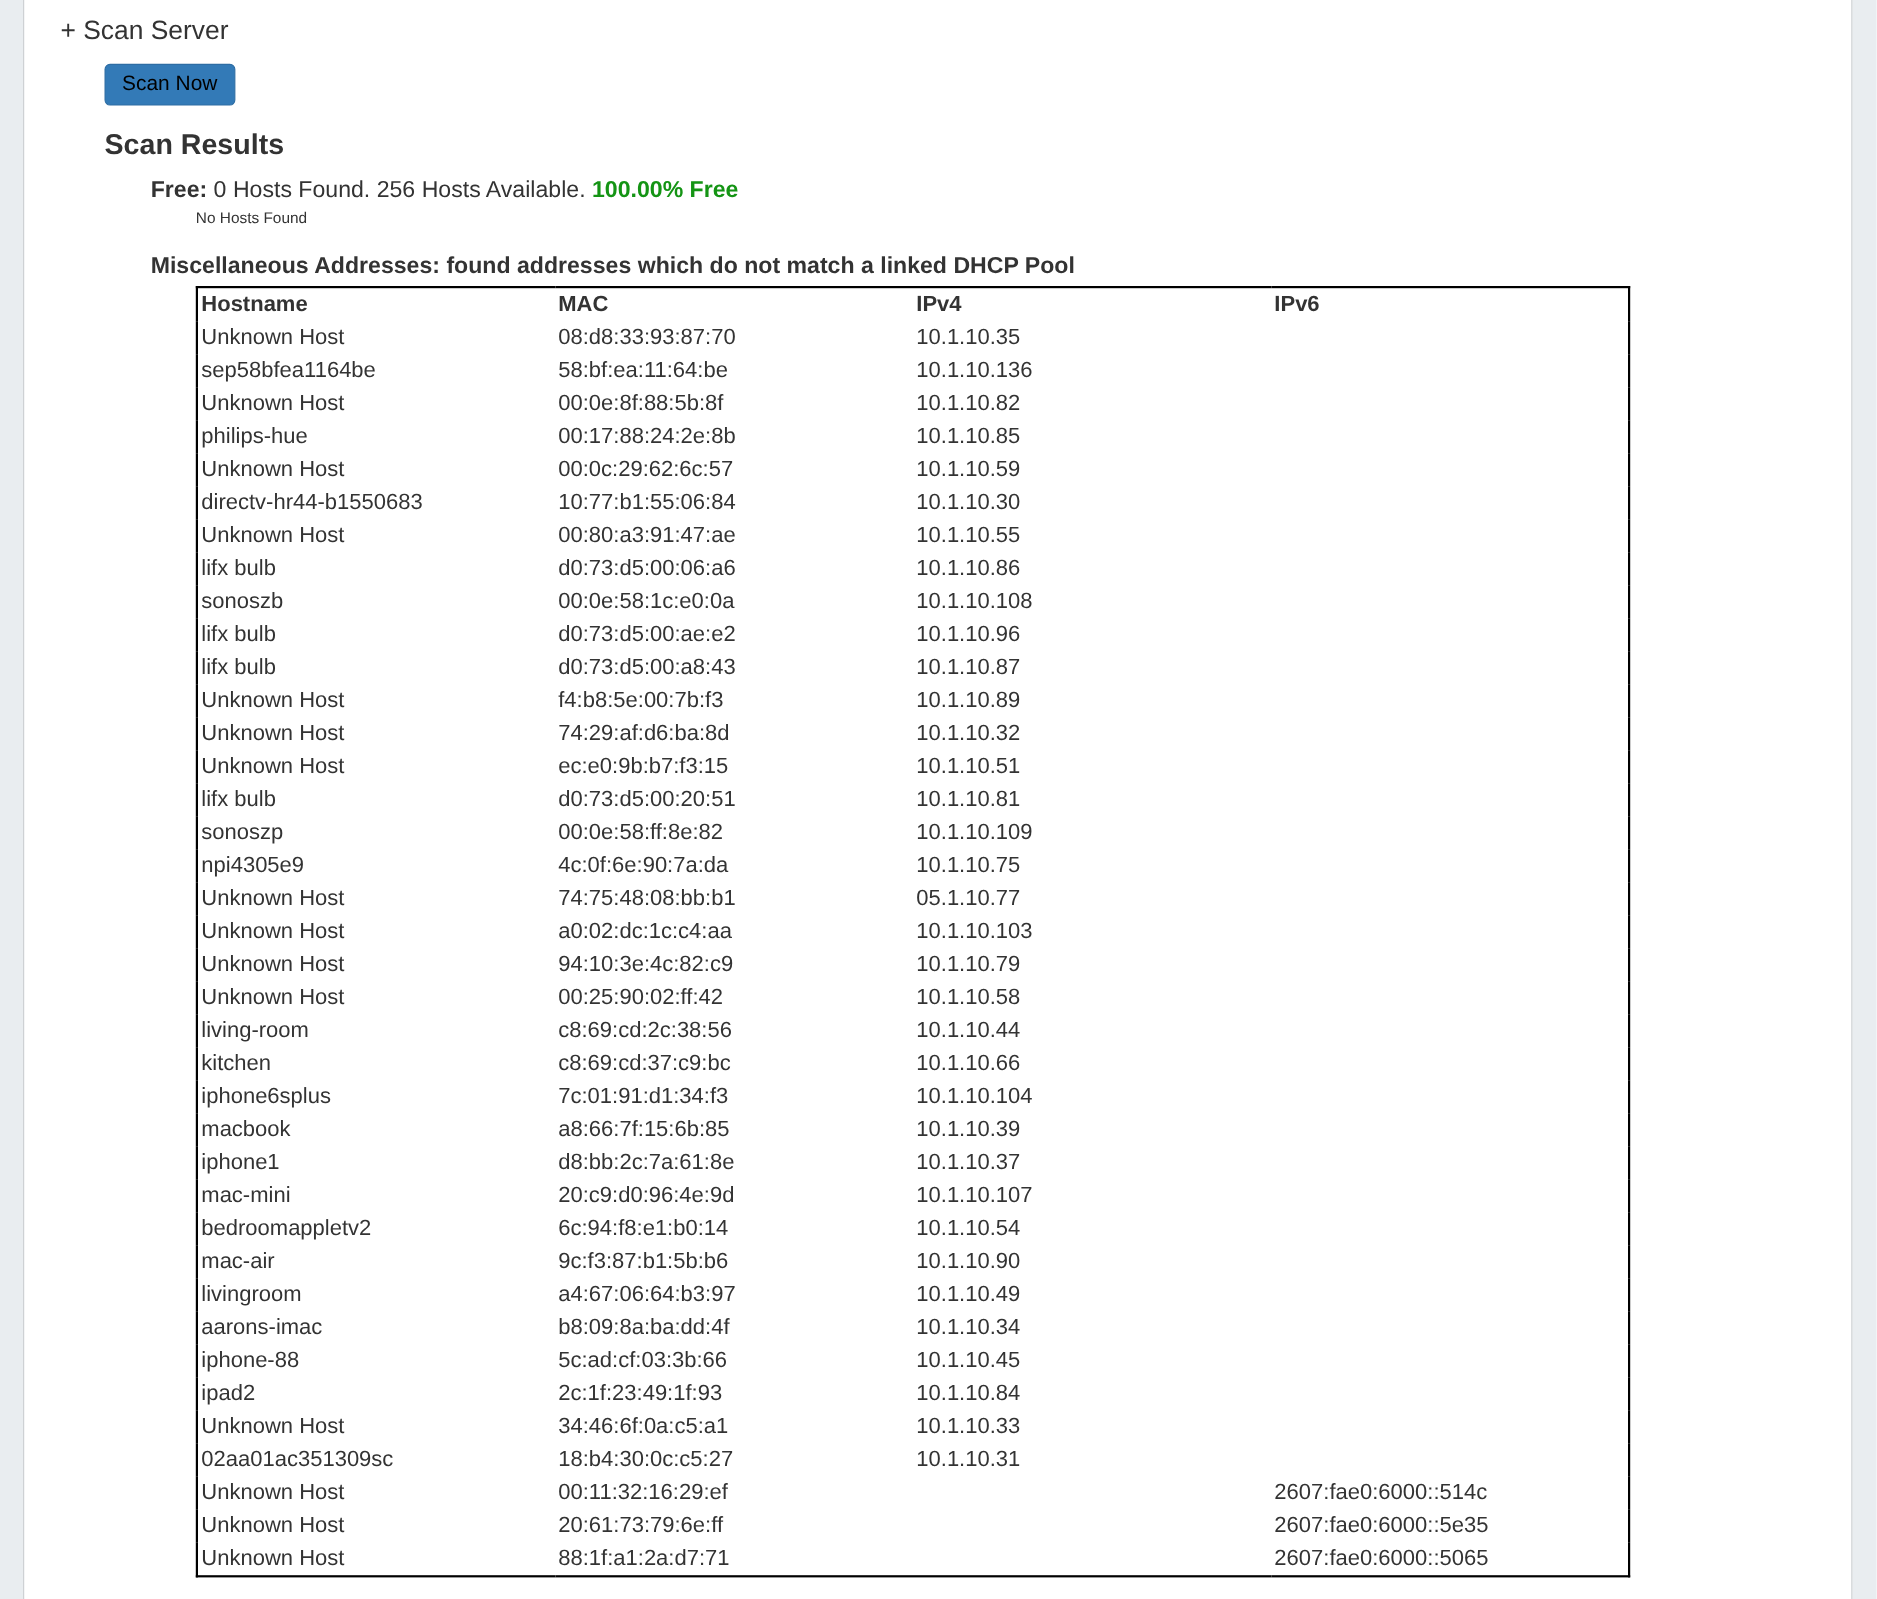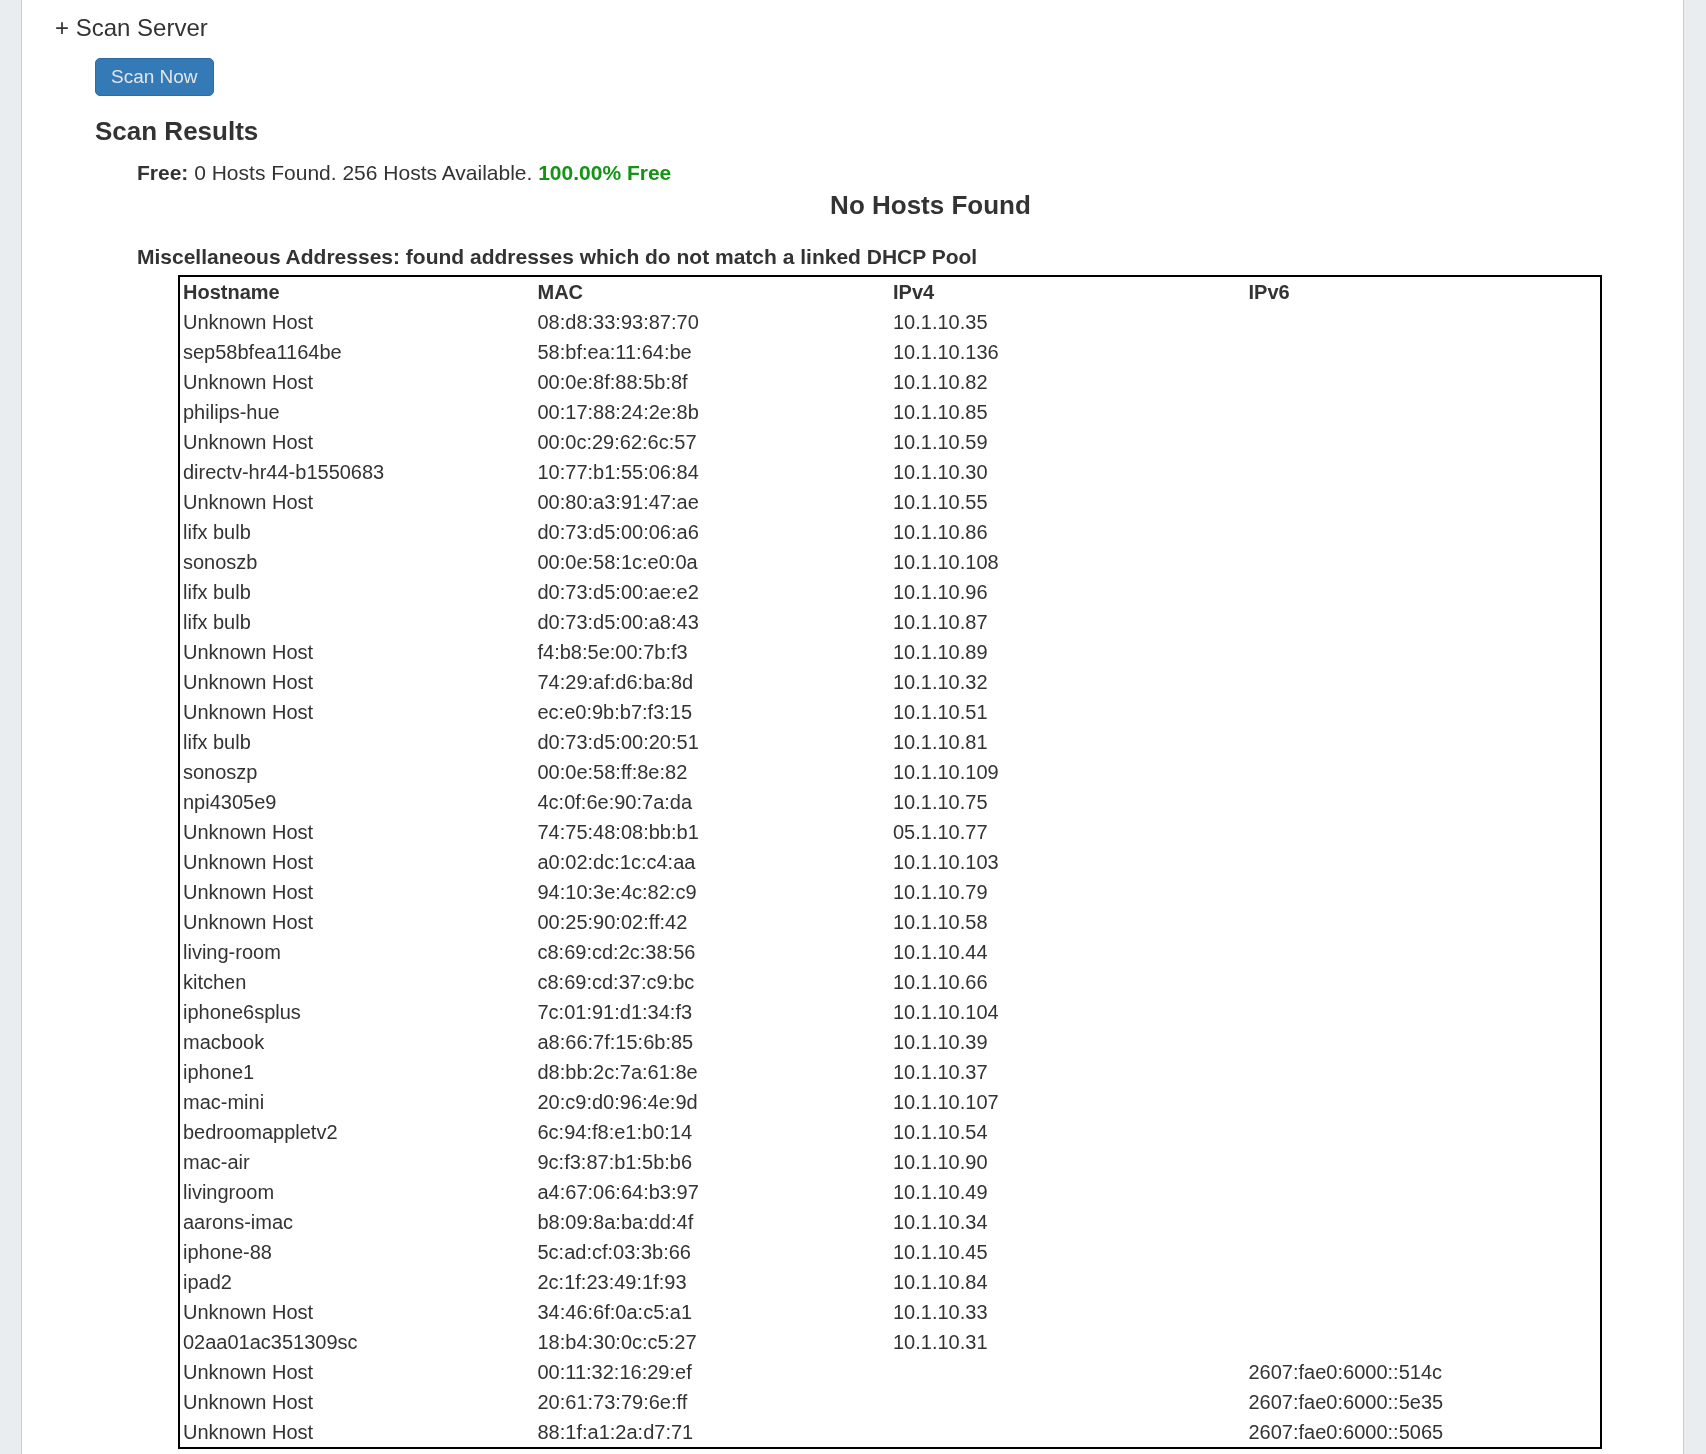--- a/index.html
+++ b/index.html
@@ -30,57 +30,56 @@
     font-weight:normal;
     margin-left:33px;
     margin-bottom:16px;
     cursor:pointer;
   }
   .scan-btn{
     display:inline-block;
     margin-left:73px;
     background:var(--accent);
     border:1px solid var(--accent-border);
-    color:#e5e5e5;
+    color:#000000;
     font-family:inherit;
     font-size:19px;
     padding:7px 15px;
     border-radius:5px;
     cursor:pointer;
   }
   .results-heading{
     font-size:26px;
     font-weight:bold;
     margin-left:73px;
     margin-top:20px;
   }
   .summary-line{
     font-size:21px;
     margin-left:115px;
     margin-top:14px;
   }
   .summary-label{font-weight:bold;}
   .free-text{font-weight:bold;color:var(--green);}
   .no-hosts{
-    font-size:26px;
-    font-weight:bold;
+    font-size:14px;
+    font-weight:normal;
     margin-left:156px;
     margin-top:5px;
-    text-align:center;
   }
   .misc-heading{
     font-size:21px;
     font-weight:bold;
     margin-left:115px;
     margin-top:24px;
     margin-bottom:6px;
   }
   table.scan-table{
     margin-left:156px;
-    width:1424px;
+    width:1304px;
     border-collapse:collapse;
     border:2px solid #000;
     table-layout:fixed;
   }
   table.scan-table th, table.scan-table td{
     width:25%;
     text-align:left;
     font-size:20px;
     line-height:28px;
     padding:1px 2px 1px 3px;

